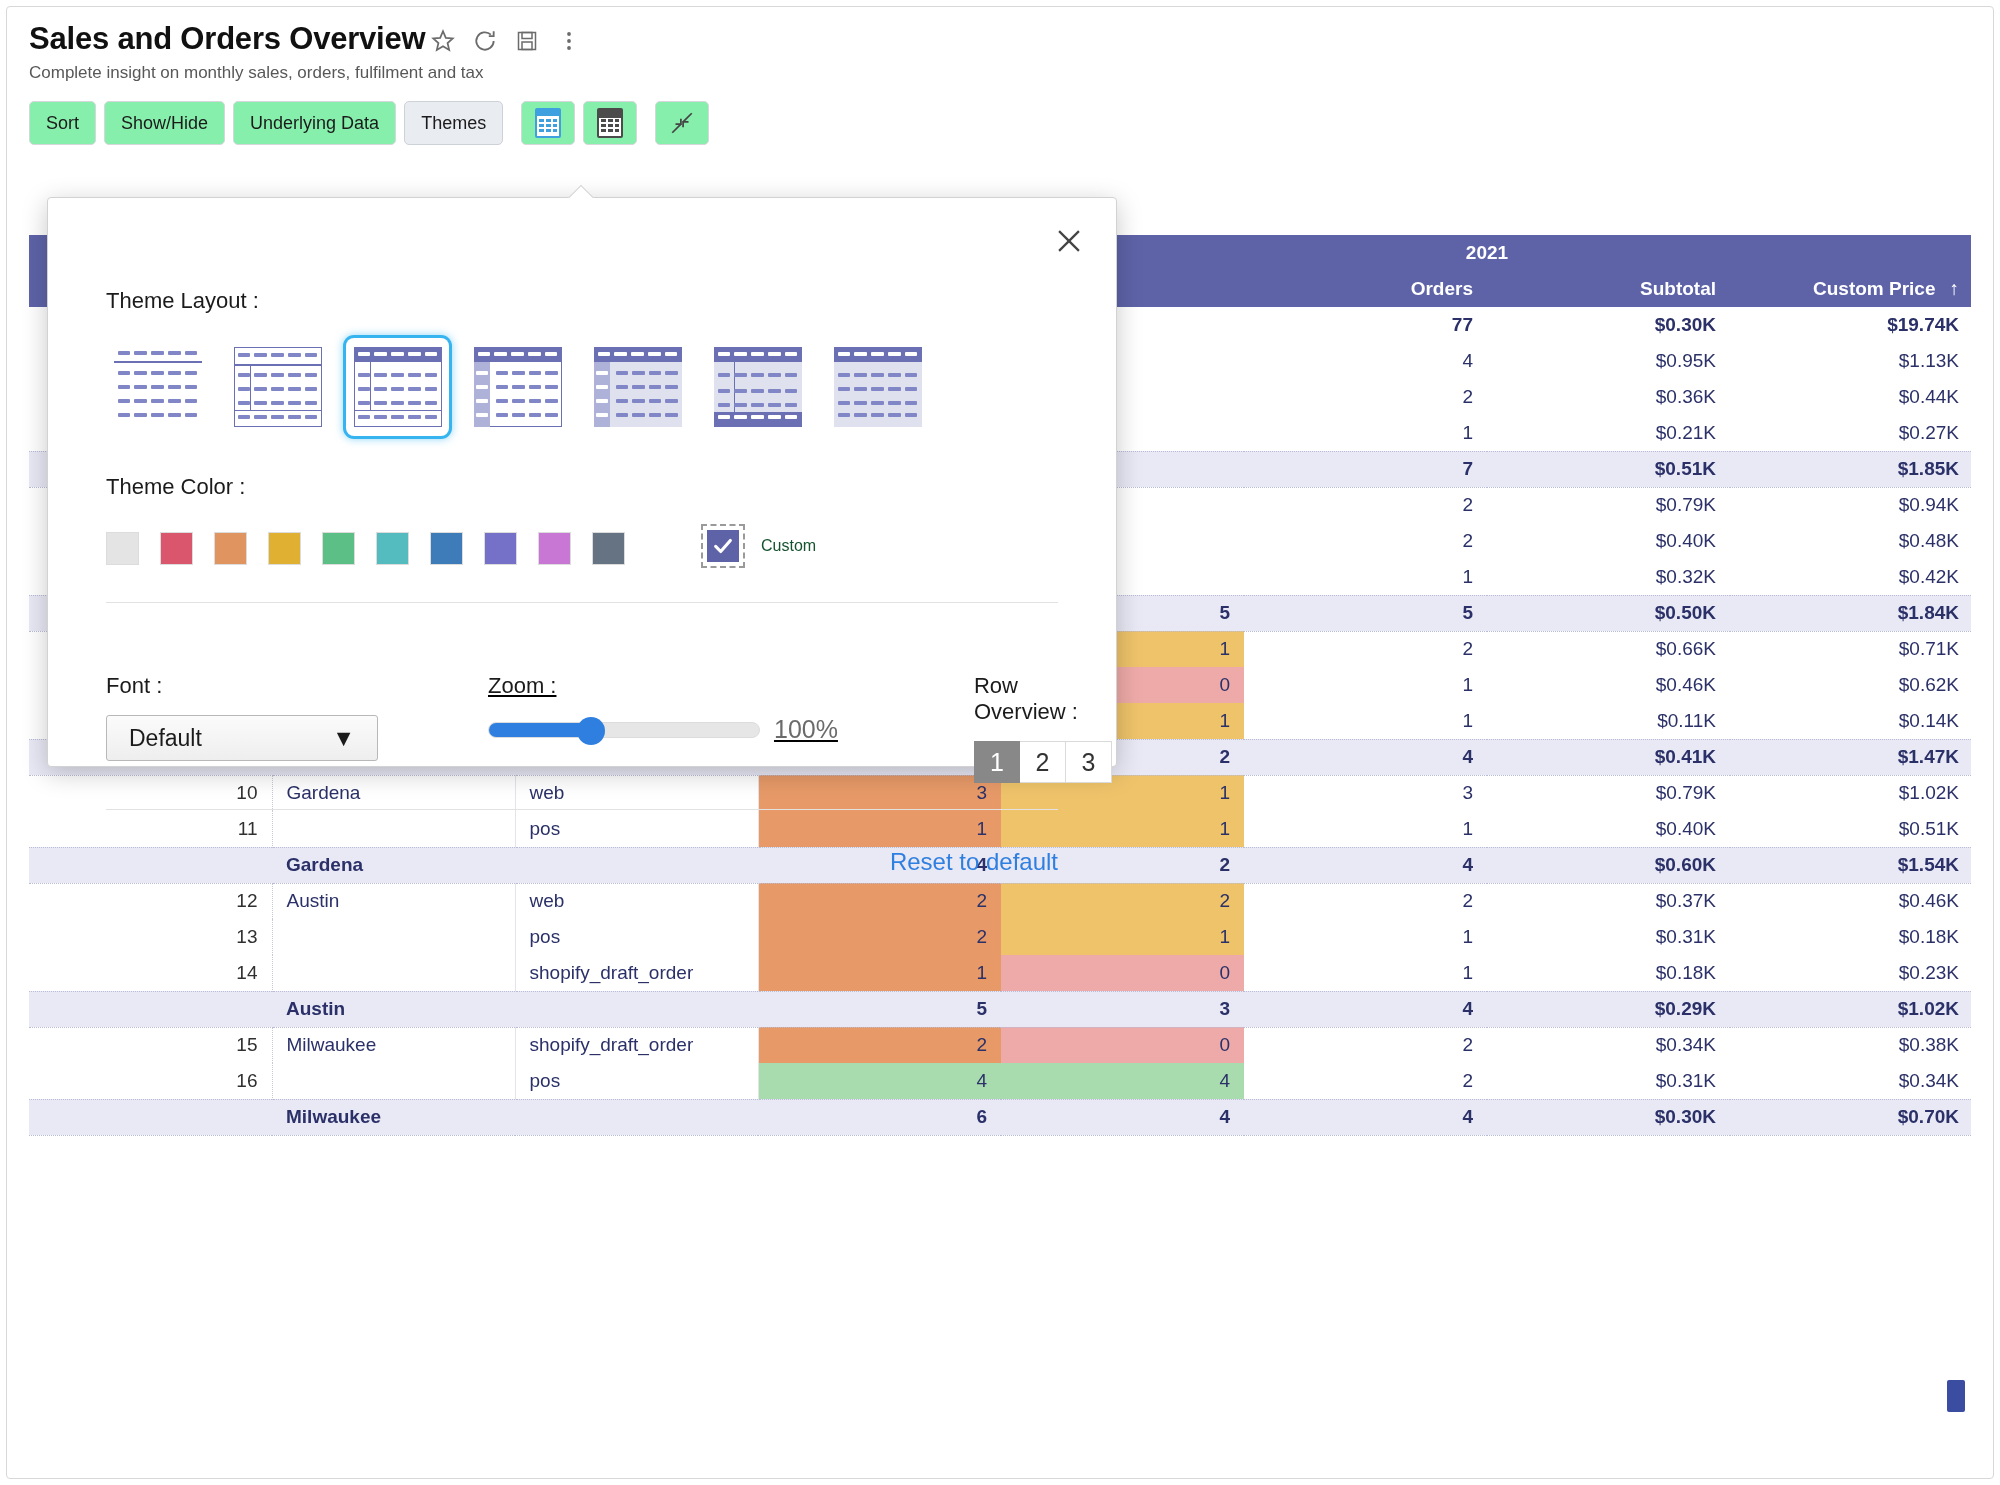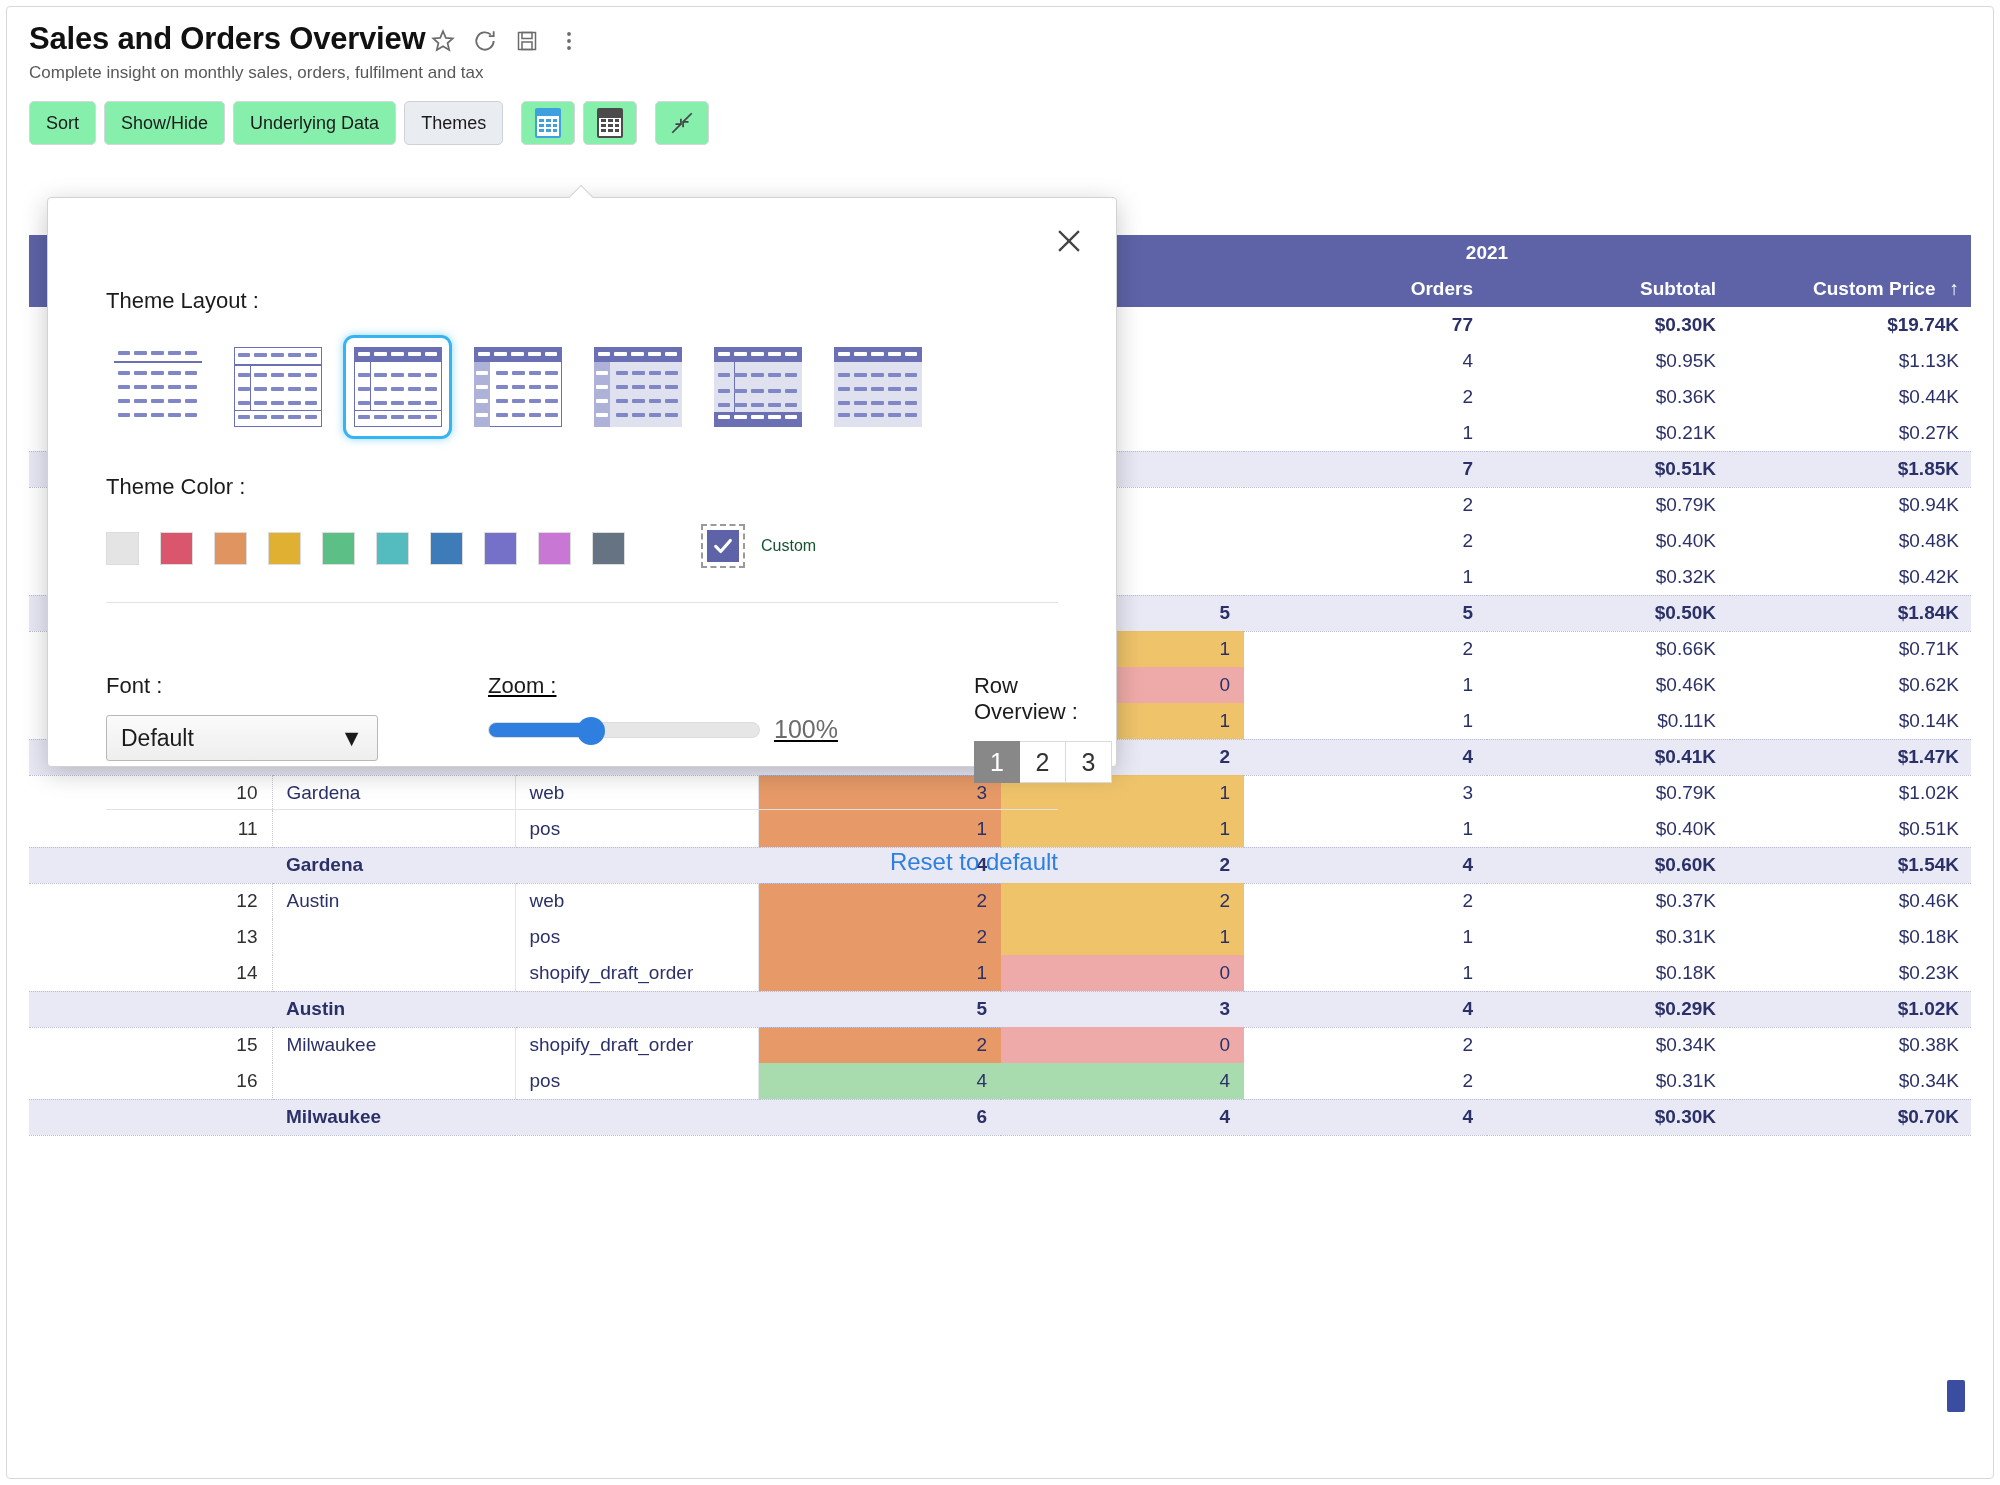--- a/index.html
+++ b/index.html
@@ -134,21 +134,21 @@
 
   .hr{ height:1px; background:#e2e2e2; margin:34px 0 0 0; }
 
   .bottom-row{ display:flex; align-items:flex-start; margin-top:26px; }
   .fld{ }
   .fld .sec-label{ margin-bottom:16px; }
   .selectbox{
     width:272px; height:46px; border:1px solid #b8b8b8; border-radius:3px;
     background:linear-gradient(#fbfbfb,#eeeeee);
     display:flex; align-items:center; justify-content:space-between;
-    padding:0 14px; font-size:23px; color:#1b1b1b; cursor:pointer;
+    padding:0 22px; font-size:23px; color:#1b1b1b; cursor:pointer;
   }
   .zoom-wrap{ margin-left:110px;text-decoration:underline; }
   .slider-row{ display:flex; align-items:center; gap:14px; }
   .slider{ width:272px; height:16px; border-radius:9px; background:#e6e6e6; border:1px solid #dcdcdc; position:relative; cursor:pointer; }
   .slider .fill{ position:absolute; left:0; top:0; bottom:0; width:100px; background:#2f7fe0; border-radius:9px 0 0 9px; }
   .slider .knob{ position:absolute; left:88px; top:-6px; width:28px; height:28px; border-radius:50%; background:#2f7fe0; }
   .zoom-val{ font-size:25px; color:#6b6b6b; }
 
   .rs-wrap{ margin-left:136px; }
   .rs-group{ display:flex; }

